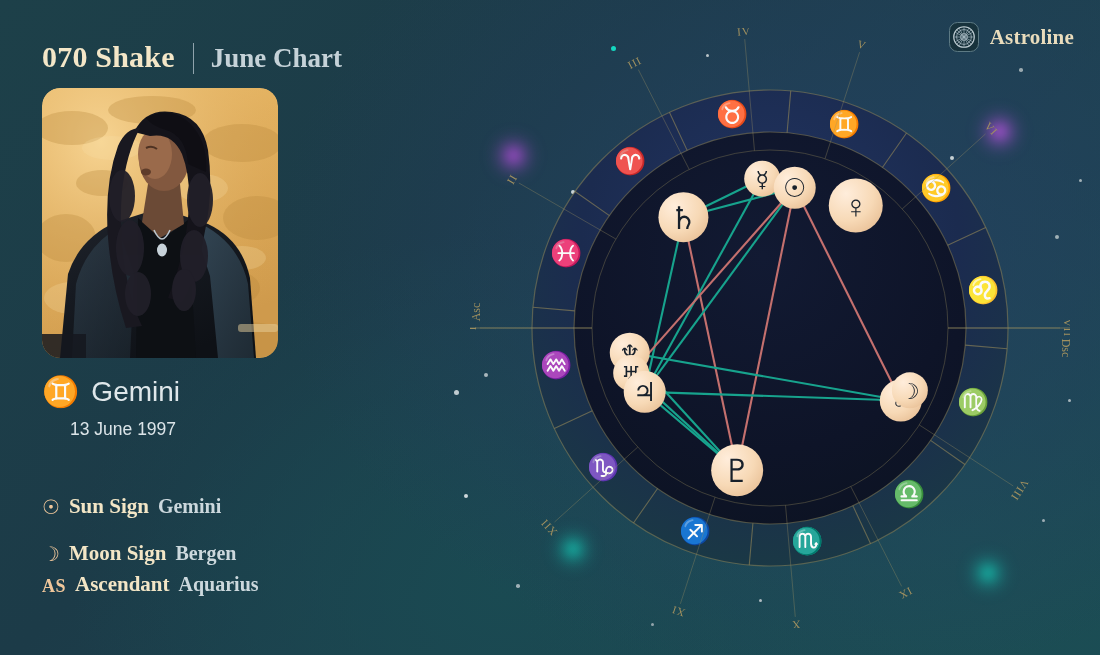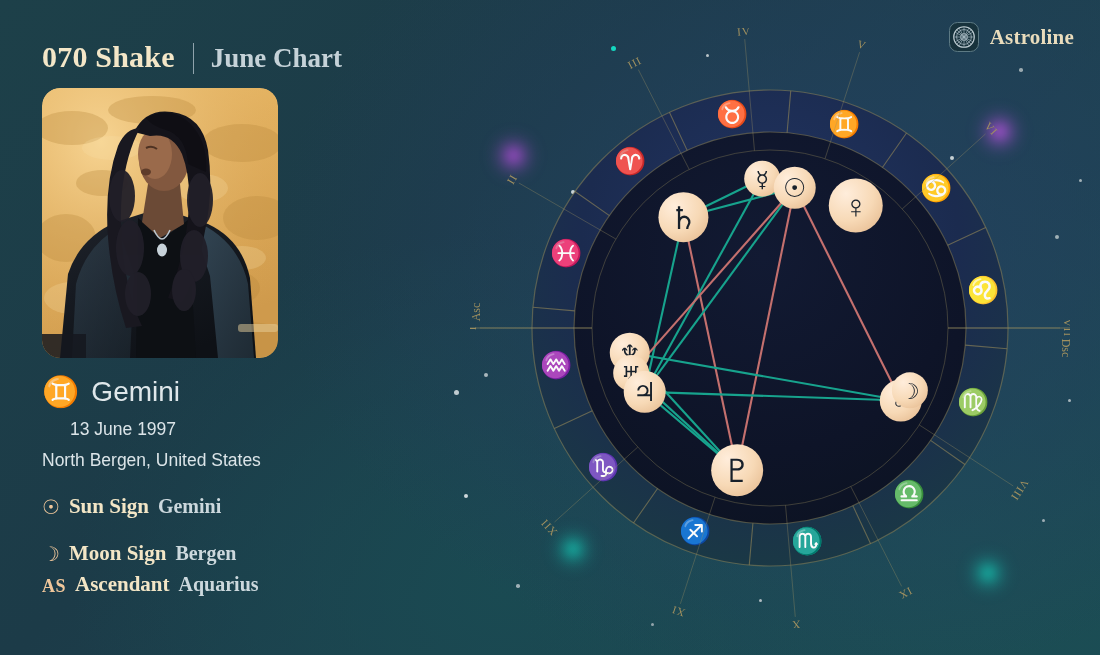--- a/index.html
+++ b/index.html
@@ -197,21 +197,20 @@
         <rect x="196" y="236" width="40" height="8" rx="3" fill="#e8cf9c" opacity="0.5"></rect>
       </g>
     </svg>
   </div>
 
   <div class="sign-line">
     <span class="sign-glyph">♊</span>
     <span class="sign-name">Gemini</span>
   </div>
   <div class="meta r1">13 June 1997</div>
-  <div class="meta r2">North Bergen, United States</div>
 
   <div class="row s1">
     <span class="row-ico">☉</span>
     <span class="row-label">Sun Sign</span>
     <span class="row-value">Gemini</span>
   </div>
   <div class="row s2">
     <span class="row-ico">☽</span>
     <span class="row-label">Moon Sign</span>
     <span class="row-value">Bergen</span>

